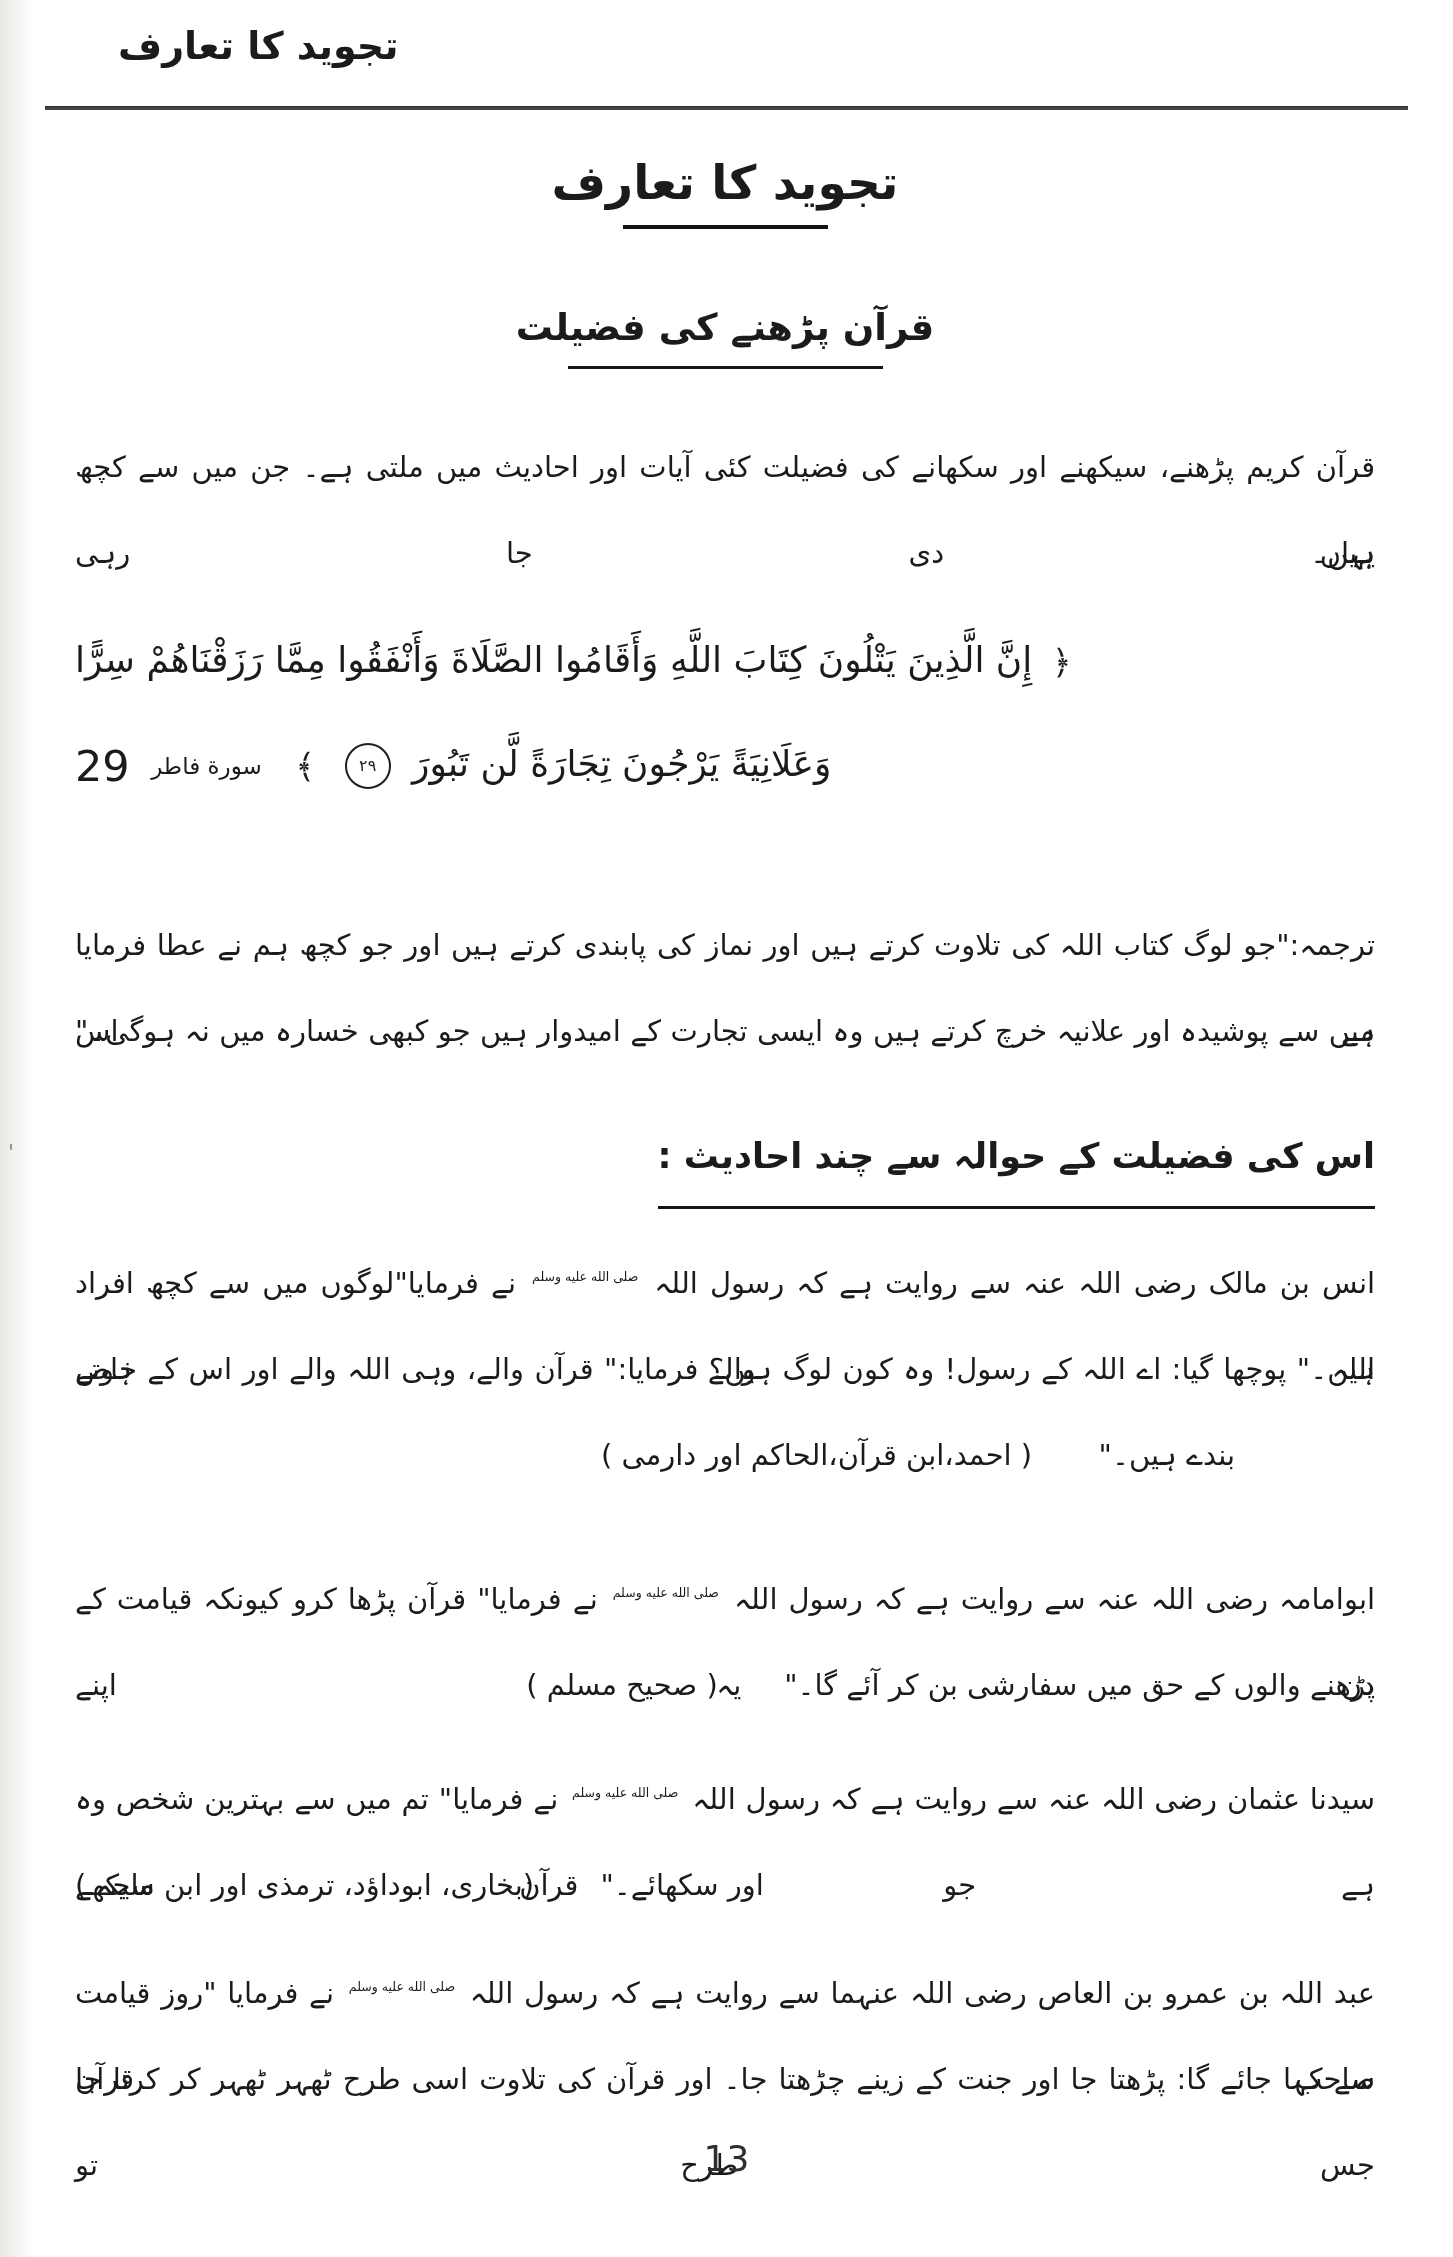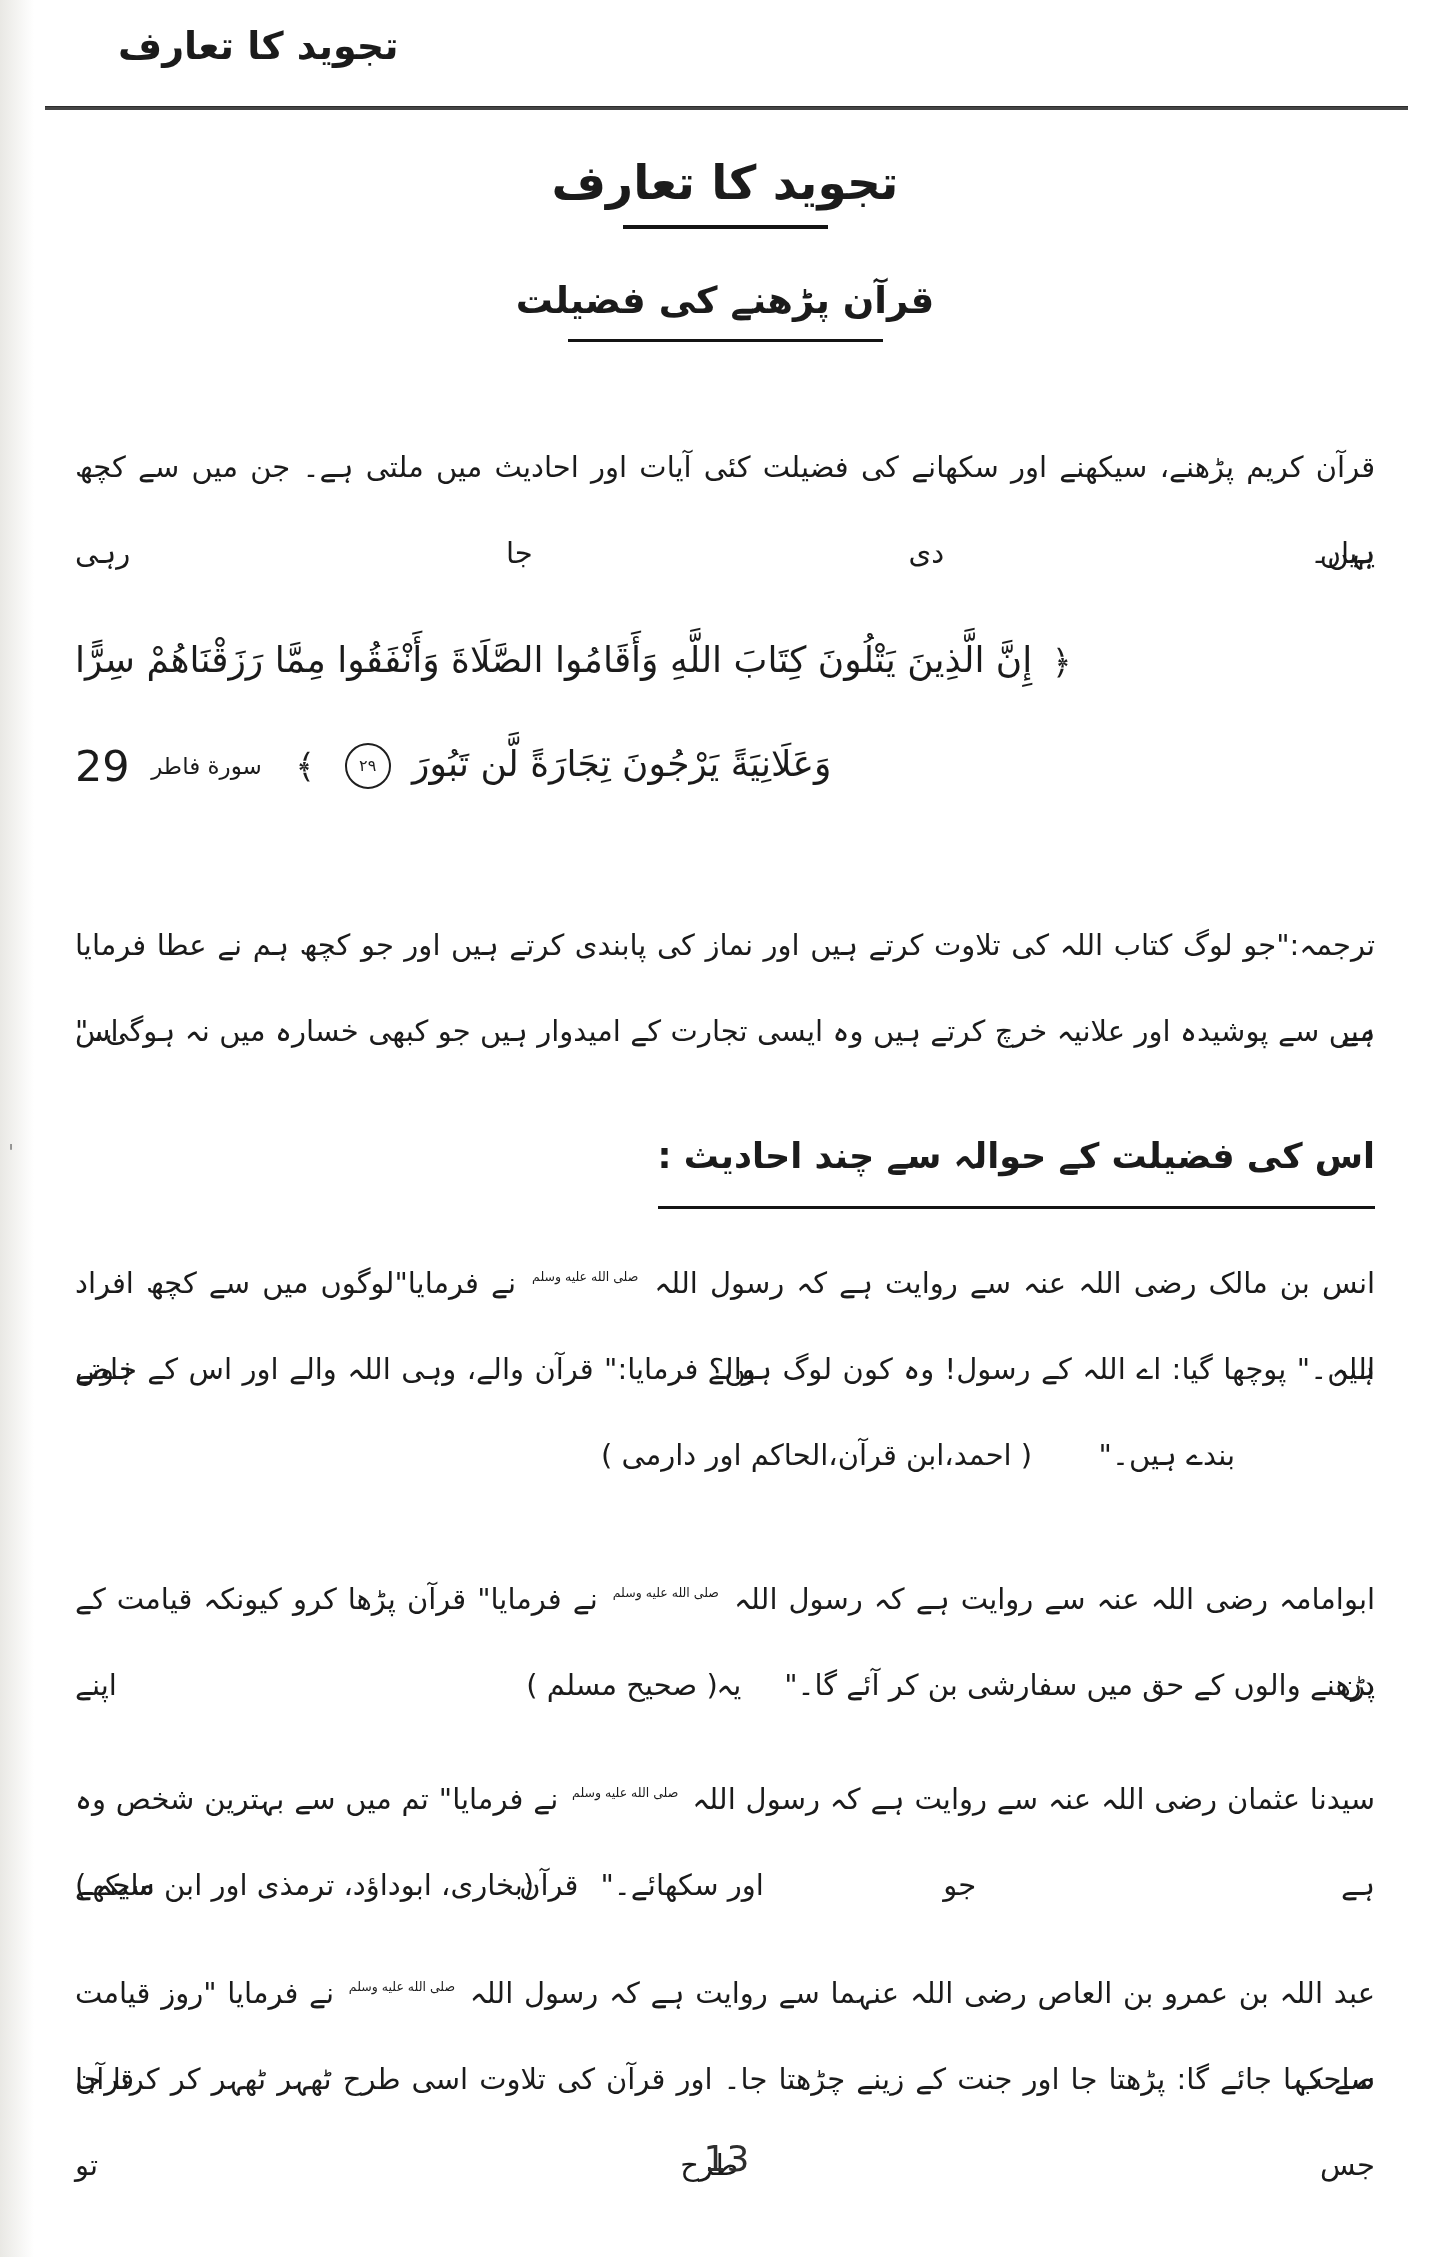--- a/index.html
+++ b/index.html
@@ -25,21 +25,21 @@
   }
   .head-rule{
     position:absolute;top:106px;left:45px;right:45px;height:3px;
     background:#454545;border-top:1px solid #2c2c2c;
   }
   .block{position:absolute;left:75px;right:78px;}
   .center{text-align:center;}
   .title-block{top:148px;}
   .main-title{font-size:47px;font-weight:bold;line-height:1.5;}
   .title-underline{width:205px;height:4px;background:#141414;margin:6px auto 0;}
-  .subtitle-block{top:273px;}
+  .subtitle-block{top:300px;}
   .subtitle{font-size:37px;font-weight:bold;line-height:1.5;}
   .subtitle-underline{width:315px;height:3px;background:#141414;margin:10px auto 0;}
 
   .line{height:86px;line-height:86px;font-size:29px;white-space:normal;}
   .justify{text-align:justify;text-align-last:justify;}
   .right{text-align:right;}
   .left{text-align:left;}
 
   .para1{top:424px;}
   .verse-block{top:608px;font-size:36px;}

